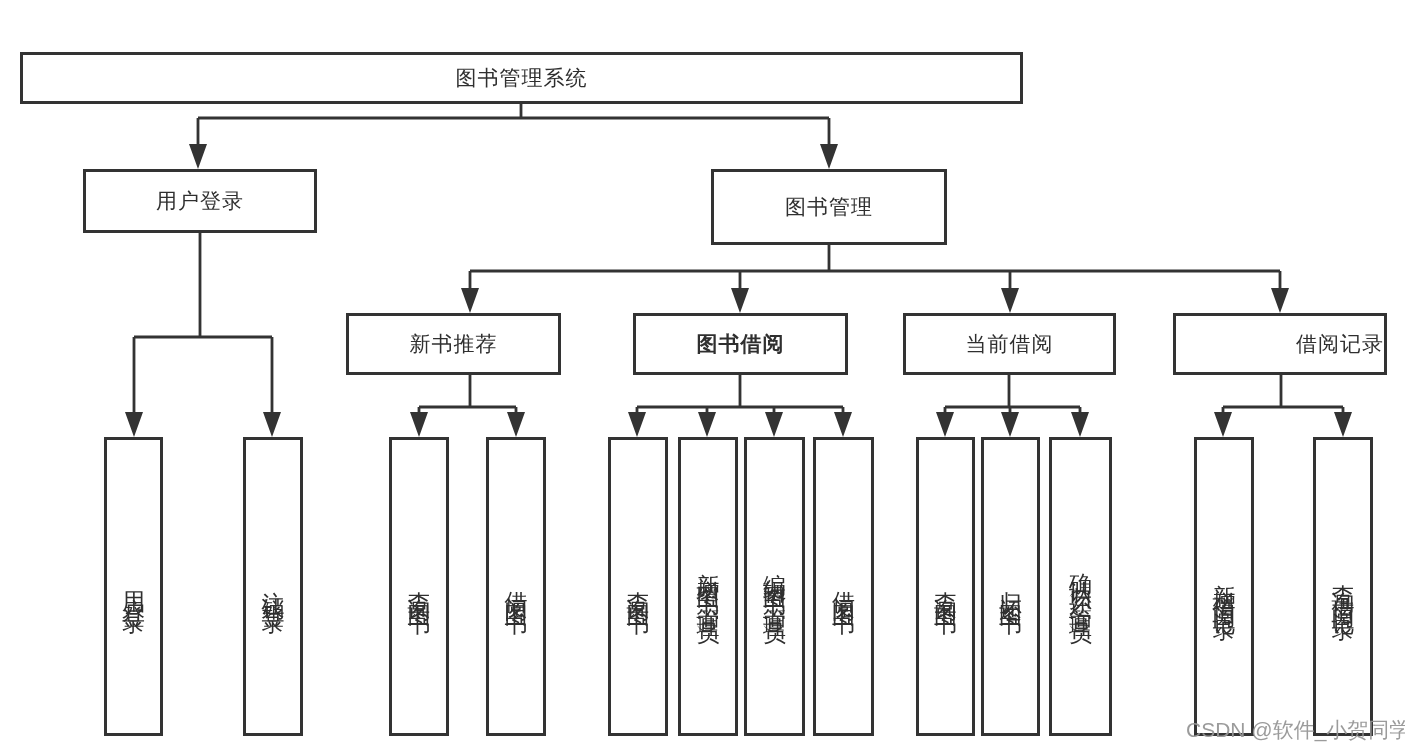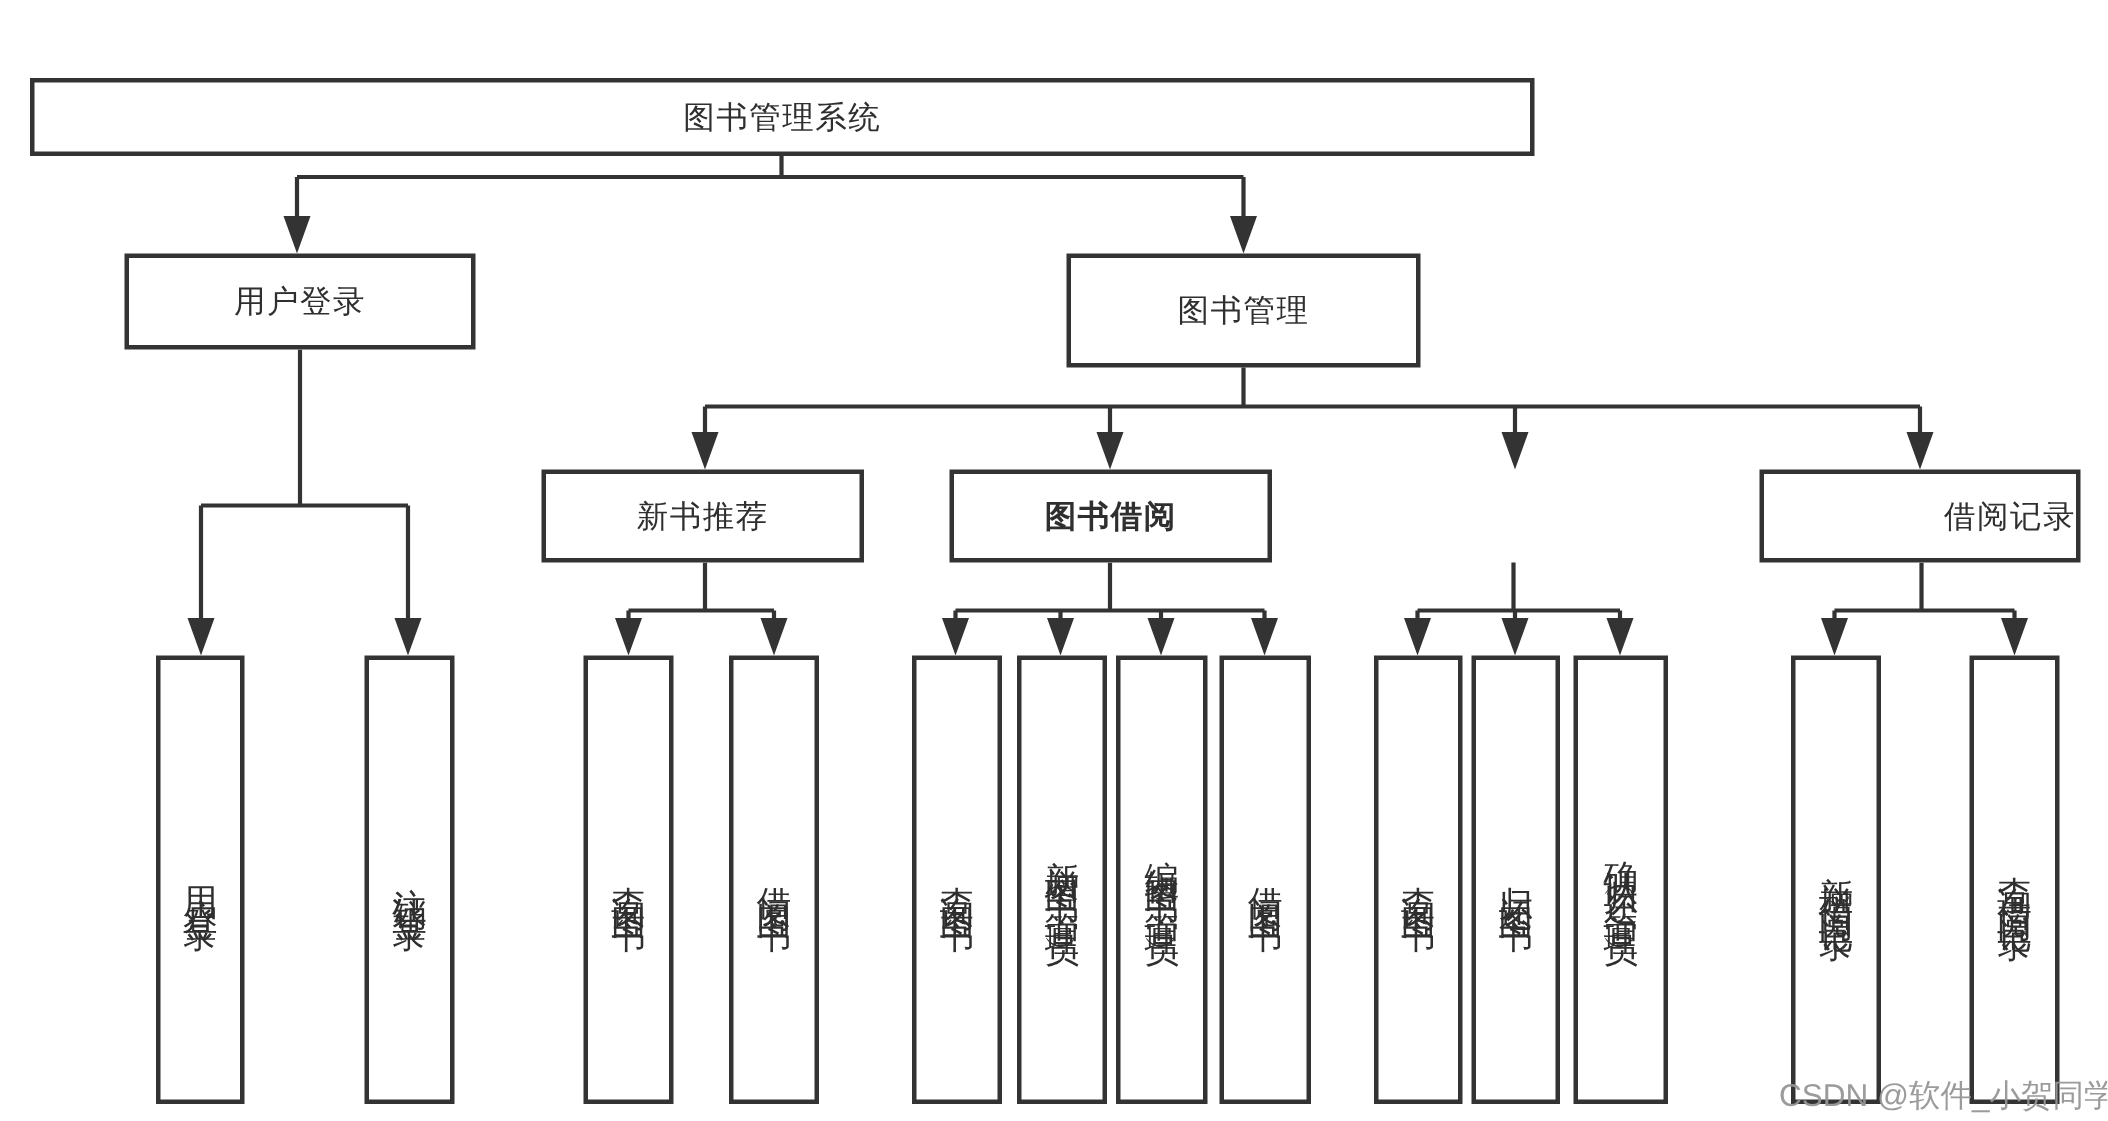--- a/index.html
+++ b/index.html
@@ -50,21 +50,21 @@
     font-size: 23px;
     letter-spacing: 7px;
     line-height: 1;
     white-space: nowrap;
     color: #2f2f2f;
   }
   
   #root-box   { left: 20px;   top: 13px;  width: 1003px; height: 52px; margin-top: 39px; }
   #branch-0   { left: 83px;   top: 169px; width: 234px;  height: 64px; }
   #branch-1   { left: 711px;  top: 169px; width: 236px;  height: 76px; text-align: center; }
-  #module-0   { left: 361px;  top: 313px; width: 215px;  height: 62px; }
+  #module-0   { left: 346px;  top: 313px; width: 215px;  height: 62px; }
   #module-1   { left: 633px;  top: 313px; width: 215px;  height: 62px; font-weight: bold; }
   #module-2   { left: 903px;  top: 313px; width: 213px;  height: 62px; }
   #module-3   { left: 1173px; top: 313px; width: 214px;  height: 62px; justify-content: flex-end; }
   #leaf-0  { left: 104px;  width: 59px; }
   #leaf-1  { left: 243px;  width: 60px; }
   #leaf-2  { left: 389px;  width: 60px; }
   #leaf-3  { left: 486px;  width: 60px; }
   #leaf-4  { left: 608px;  width: 60px; }
   #leaf-5  { left: 678px;  width: 60px; }
   #leaf-6  { left: 744px;  width: 61px; }
@@ -119,20 +119,23 @@
   <div class="box" id="branch-1">
     <span class="h-label">图书管理</span>
   </div>
 
   <div class="box" id="module-0">
     <span class="h-label">新书推荐</span>
   </div>
   <div class="box" id="module-1">
     <span class="h-label">图书借阅</span>
   </div>
+  <div class="box" id="module-2">
+    <span class="h-label">当前借阅</span>
+  </div>
   <div class="box" id="module-3">
     <span class="h-label">借阅记录</span>
   </div>
 
   <div class="box leaf" id="leaf-0">
     <span class="v-label">用户登录</span>
   </div>
   <div class="box leaf" id="leaf-1">
     <span class="v-label">注销登录</span>
   </div>

